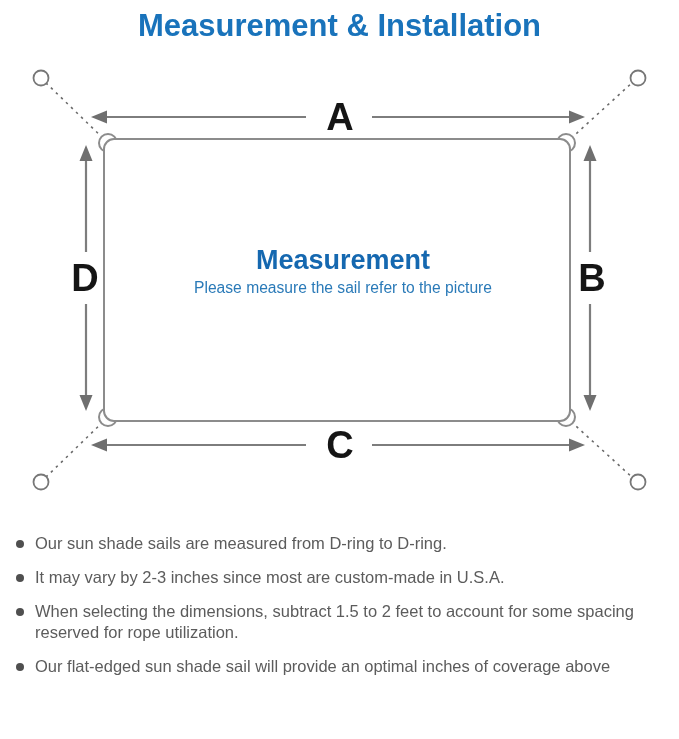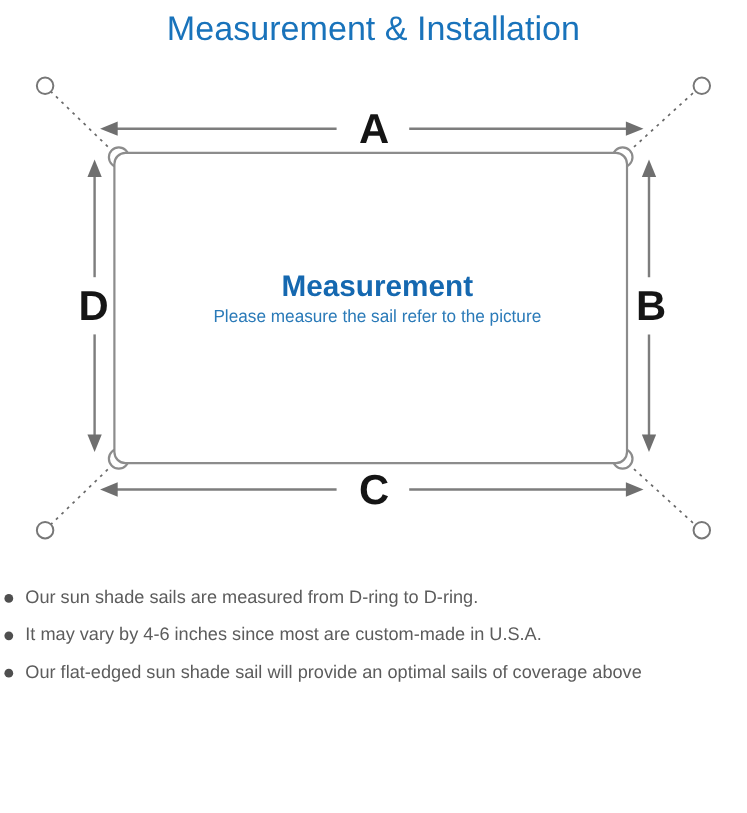--- a/index.html
+++ b/index.html
@@ -9,21 +9,21 @@
     background: #ffffff;
     overflow: hidden;
     font-family: "Liberation Sans", "DejaVu Sans", sans-serif;
   }
   .page-title {
     margin: 0;
     padding: 6px 0 0 0;
     line-height: 40px;
     text-align: center;
     font-size: 31px;
-    font-weight: normal;
+    font-weight: bold;
     color: #1973bb;
     letter-spacing: 0px;
   }
   .diagram-svg {
     display: block;
     margin-top: 9px;
     width: 679px;
     height: 460px;
   }
   .diagram-svg .outline { fill: #ffffff; stroke: #8c8c8c; stroke-width: 2; }
@@ -42,21 +42,21 @@
     font-size: 27px; font-weight: bold; fill: #1568b0;
     text-anchor: middle;
   }
   .diagram-svg .center-subtitle {
     font-family: "Liberation Sans", "DejaVu Sans", sans-serif;
     font-size: 16px; fill: #2a7ab8;
     text-anchor: middle;
   }
   .notes-list {
     list-style: none;
-    margin: 18px 0 0 0;
+    margin: 18px 0 0 12px;
     padding: 0 4px 0 0;
   }
   .note-item {
     position: relative;
     padding-left: 23px;
     margin-bottom: 13px;
     font-size: 16.5px;
     line-height: 21px;
     color: #5c5c5c;
   }
@@ -131,19 +131,24 @@
   <text class="center-subtitle" x="343" y="238" textLength="298" lengthAdjust="spacingAndGlyphs">Please measure the sail refer to the picture</text>
 </svg>
 
 <ul class="notes-list">
   <li class="note-item">
     <span class="bullet-dot"></span>
     <span class="note-line">Our sun shade sails are measured from D-ring to D-ring.</span>
   </li>
   <li class="note-item">
     <span class="bullet-dot"></span>
-    <span class="note-line">It may vary by 4-6 inches since most are custom-made in U.S.A.</span>
+    <span class="note-line">It may vary by 2-3 inches since most are custom-made in U.S.A.</span>
   </li>
   <li class="note-item">
     <span class="bullet-dot"></span>
-    <span class="note-line">Our flat-edged sun shade sail will provide an optimal sails of coverage above</span>
+    <span class="note-line">When selecting the dimensions, subtract 1.5 to 2 feet to account for some spacing</span>
+    <span class="note-line">reserved for rope utilization.</span>
+  </li>
+  <li class="note-item">
+    <span class="bullet-dot"></span>
+    <span class="note-line">Our flat-edged sun shade sail will provide an optimal inches of coverage above</span>
   </li>
 </ul>
 
 </body></html>

